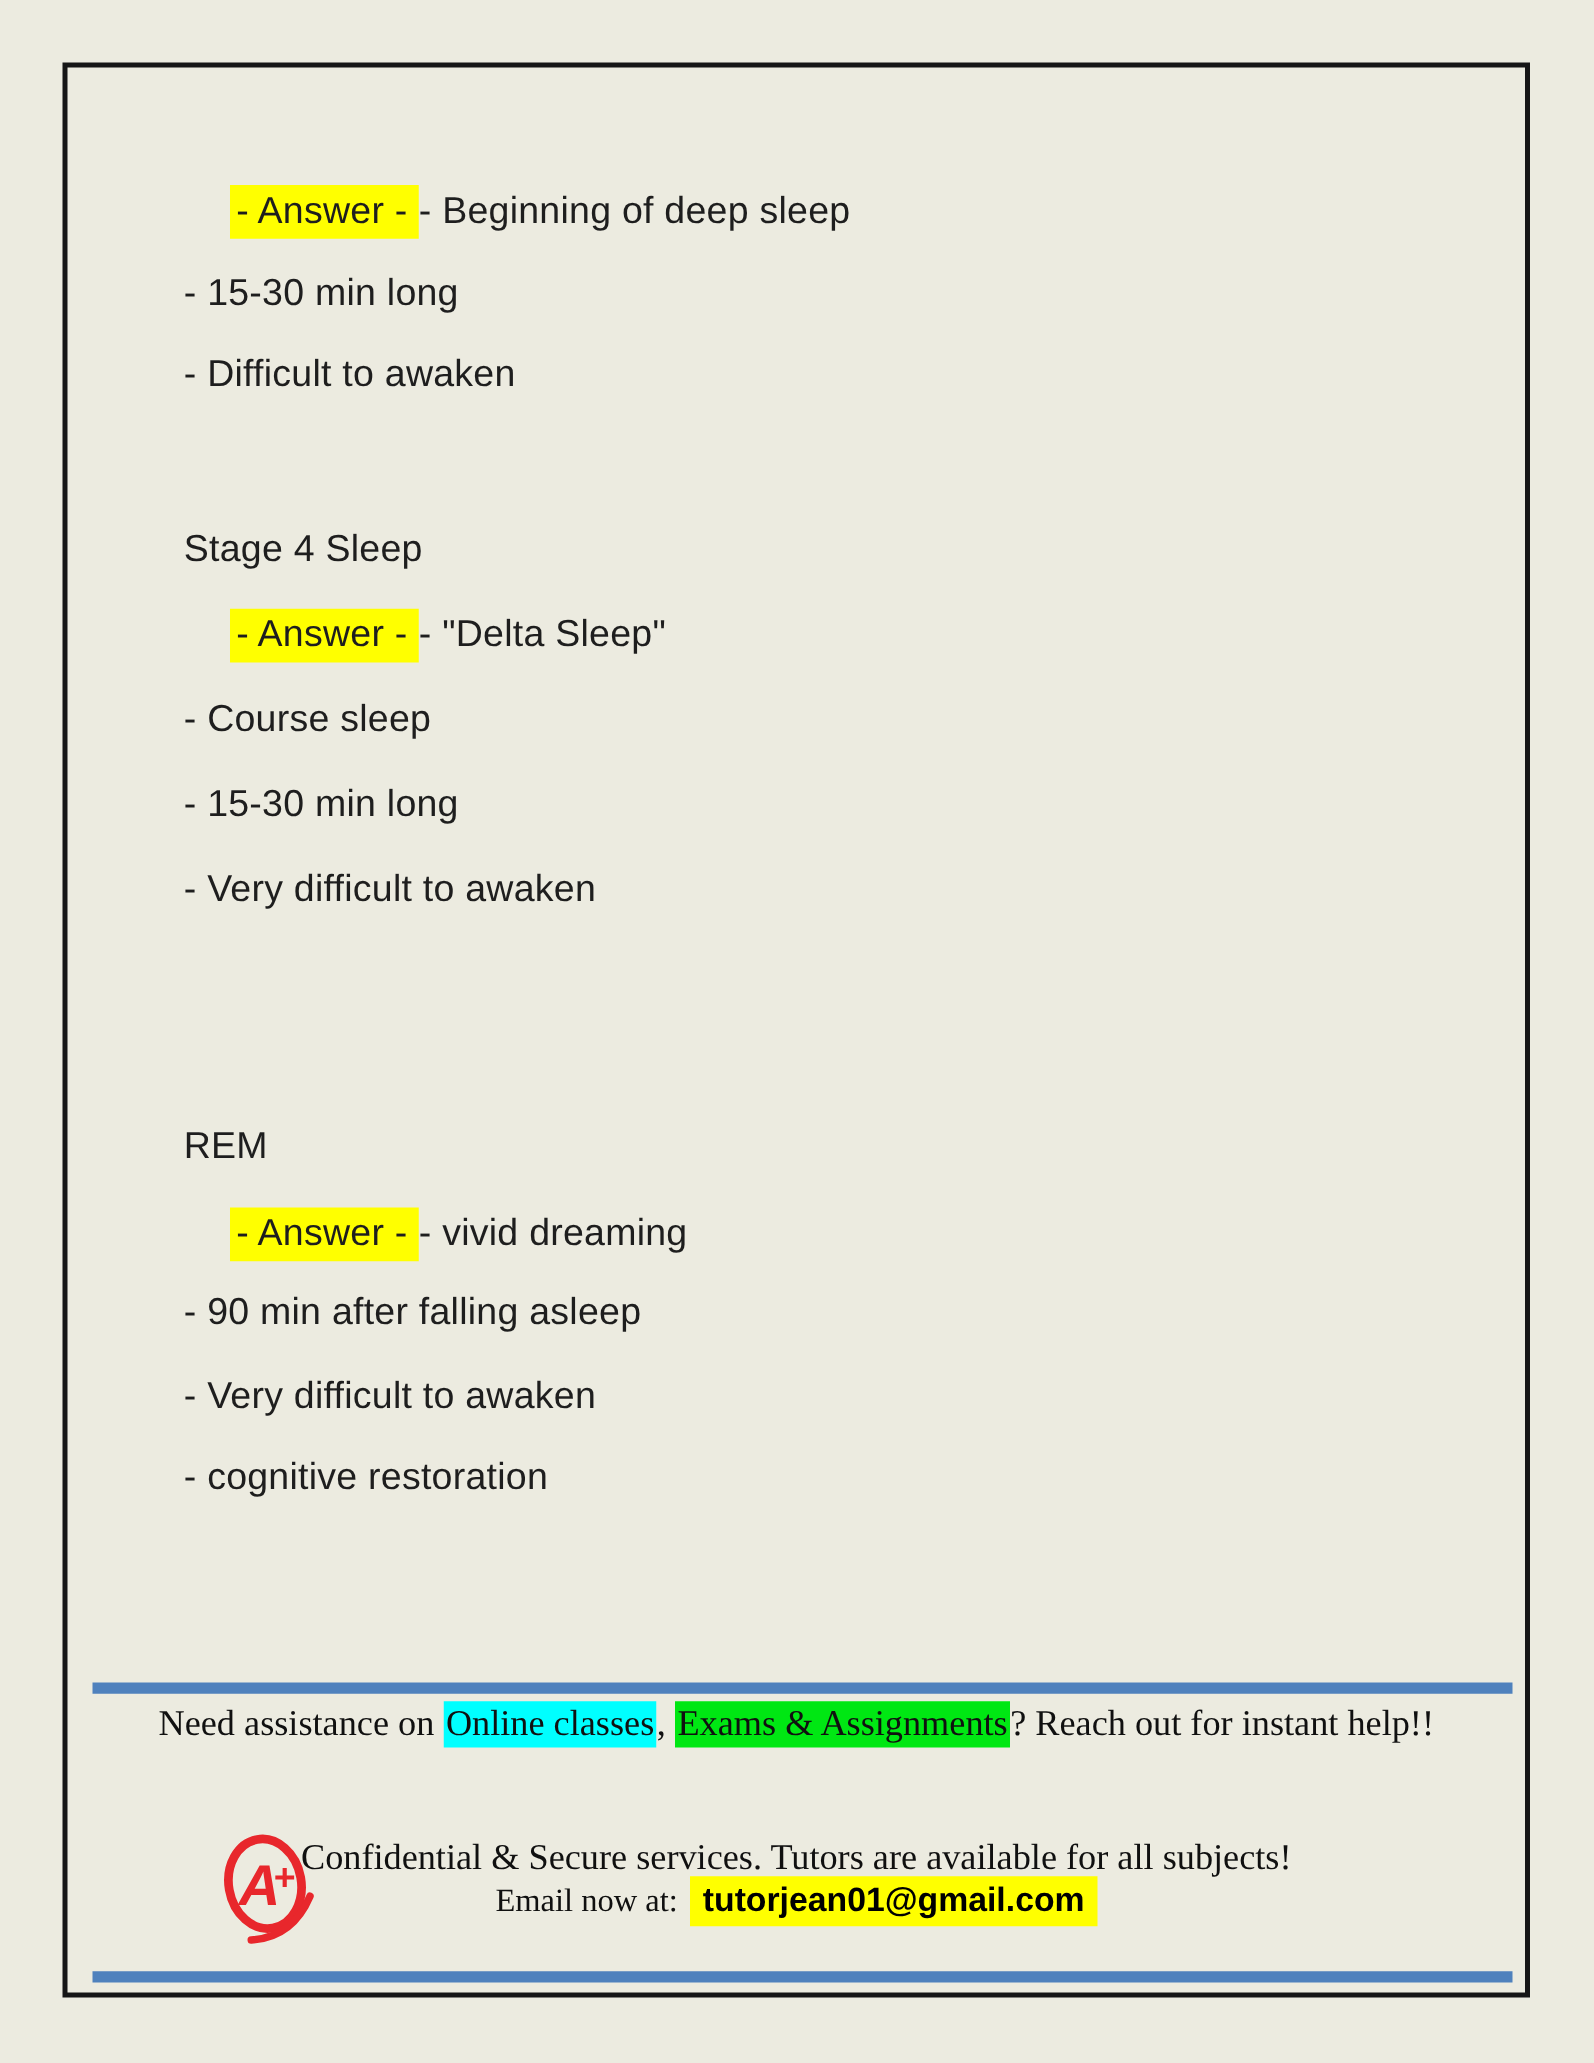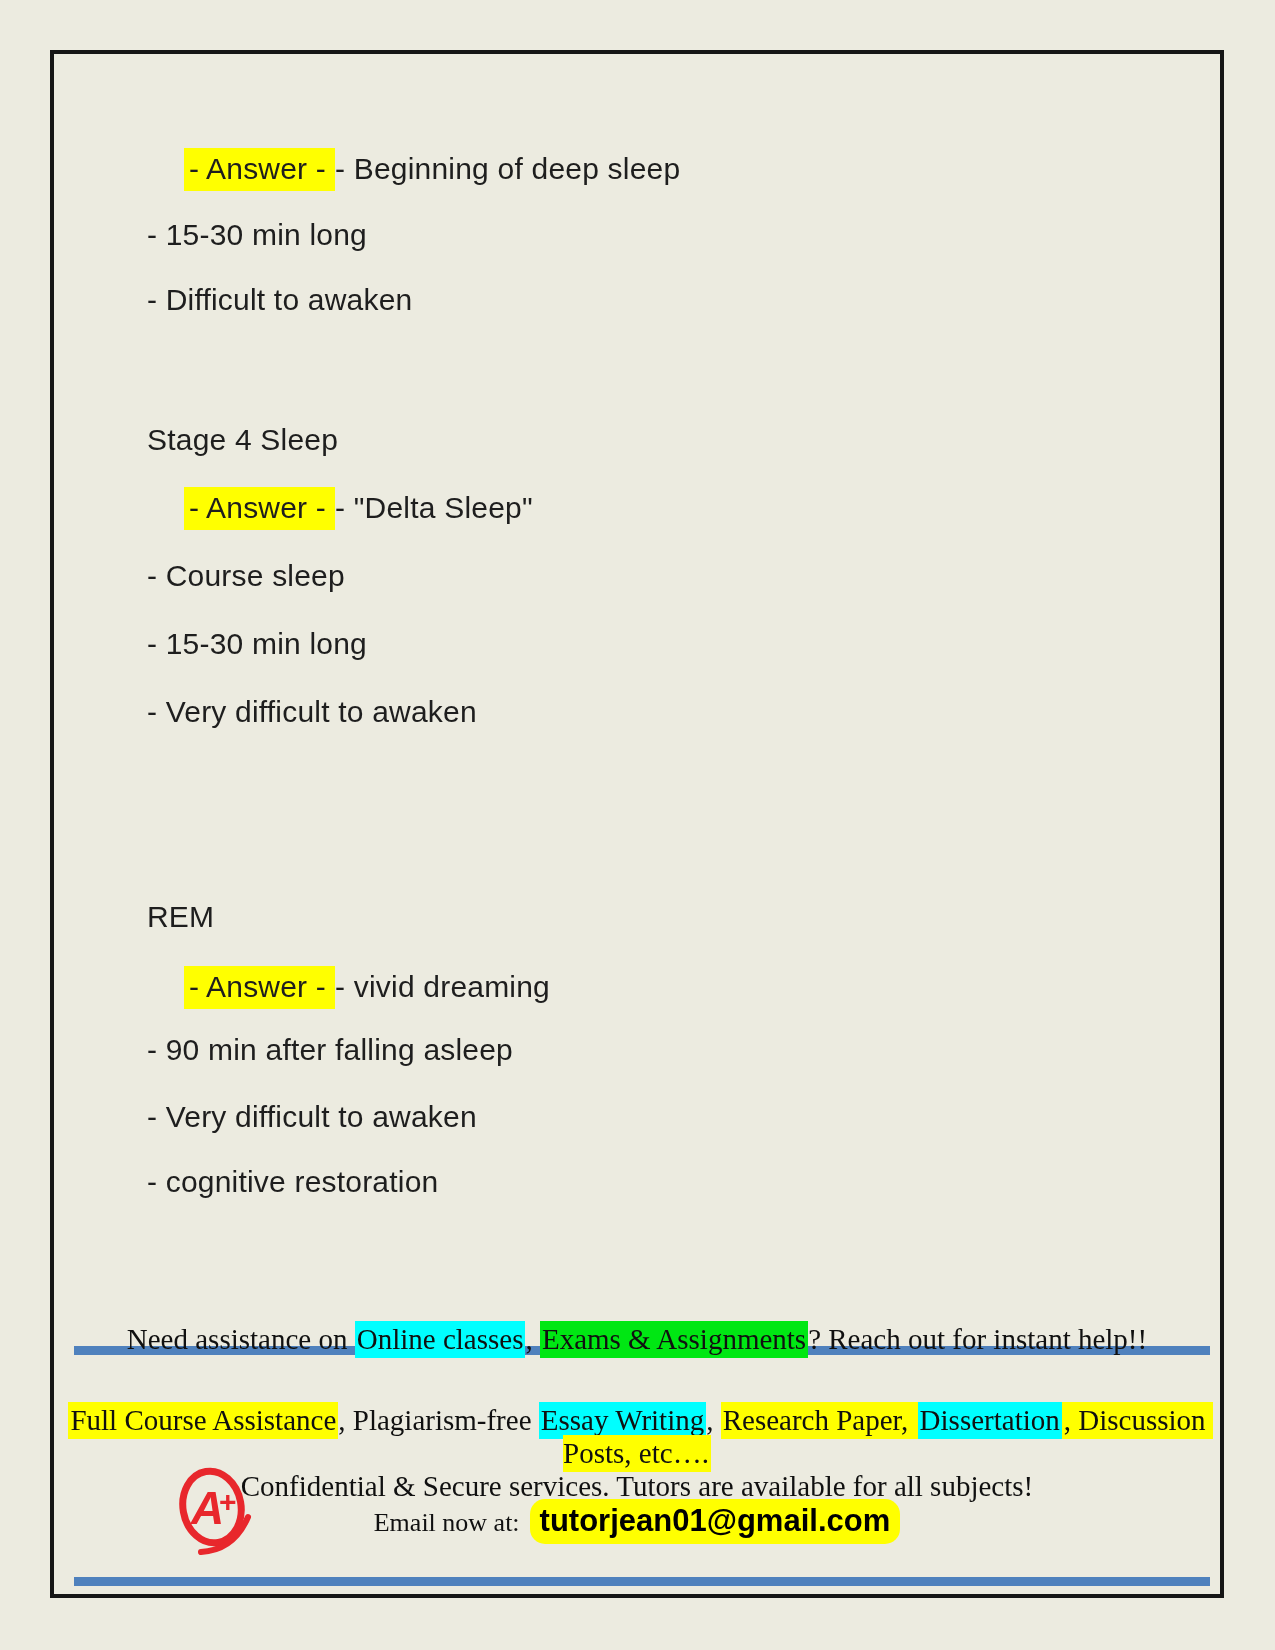--- a/index.html
+++ b/index.html
@@ -46,25 +46,24 @@
   .hl-y{background:#ffff00;padding:2px 2px 3px 2px;}
   .hl-c{background:#00ffff;padding:2px 2px 3px 2px;}
   .hl-g{background:#00e713;padding:2px 2px 3px 2px;}
   .email-label{
     font-family:"Liberation Serif", serif;
     font-size:26px;color:#101010;
   }
   .email-value{
     font-family:"Liberation Sans", sans-serif;
     font-weight:bold;
-    font-size:31px;color:#000;
+    font-size:27px;color:#000;
     background:#ffff00;
     padding:4px 10px 6px 10px;
     margin-left:10px;
-    border-radius:15px;
   }
   .logo{
     position:absolute;left:121px;top:1408px;
     width:82px;height:94px;
   }
 </style>
 </head>
 <body>
 
 <div class="page">
@@ -80,23 +79,22 @@
   <div class="bline" style="top:638px">- Very difficult to awaken</div>
 
   <div class="bline" style="top:843px">REM</div>
   <div class="bline" style="top:913px"><span class="hl-answer">- Answer -</span><span>- vivid dreaming</span></div>
   <div class="bline" style="top:976px">- 90 min after falling asleep</div>
   <div class="bline" style="top:1043px">- Very difficult to awaken</div>
   <div class="bline" style="top:1108px">- cognitive restoration</div>
 
   <div class="divider" style="top:1292px"></div>
 
-  <div class="adline" style="top:1269px"><span>Need assistance on </span><span class="hl-c">Online classes</span><span>, </span><span class="hl-g">Exams &amp; Assignments</span><span>? Reach out for instant help!!</span></div>
+  <div class="adline" style="top:1309px"><span>Need assistance on </span><span class="hl-c">Online classes</span><span>, </span><span class="hl-g">Exams &amp; Assignments</span><span>? Reach out for instant help!!</span></div>
 
-  <div class="adline" style="top:1350px"><span class="hl-y">Full Course Assistance</span><span>, Plagiarism-free </span><span class="hl-c">Essay Writing</span><span>, </span><span class="hl-y">Research Paper, </span><span class="hl-c">Dissertation</span><span class="hl-y">, Discussion Posts, etc….</span></div>
 
   <div class="adline" style="top:1416px">Confidential &amp; Secure services. Tutors are available for all subjects!</div>
 
   <div class="adline" style="top:1450px"><span class="email-label">Email now at:</span><span class="email-value">tutorjean01@gmail.com</span></div>
 
   <svg class="logo" viewBox="0 0 80 94">
     <ellipse cx="36" cy="45" rx="29" ry="36" fill="none" stroke="#e8272c" stroke-width="7" transform="rotate(-10 36 45)"></ellipse>
     <path d="M 25 90 Q 58 88 72 55" fill="none" stroke="#e8272c" stroke-width="6" stroke-linecap="round"></path>
     <text x="15" y="62" font-size="46" font-weight="bold" font-style="italic" fill="#e8272c" font-family="Liberation Sans, sans-serif">A</text>
     <text x="43" y="50" font-size="30" font-weight="bold" fill="#e8272c" font-family="Liberation Sans, sans-serif">+</text>

